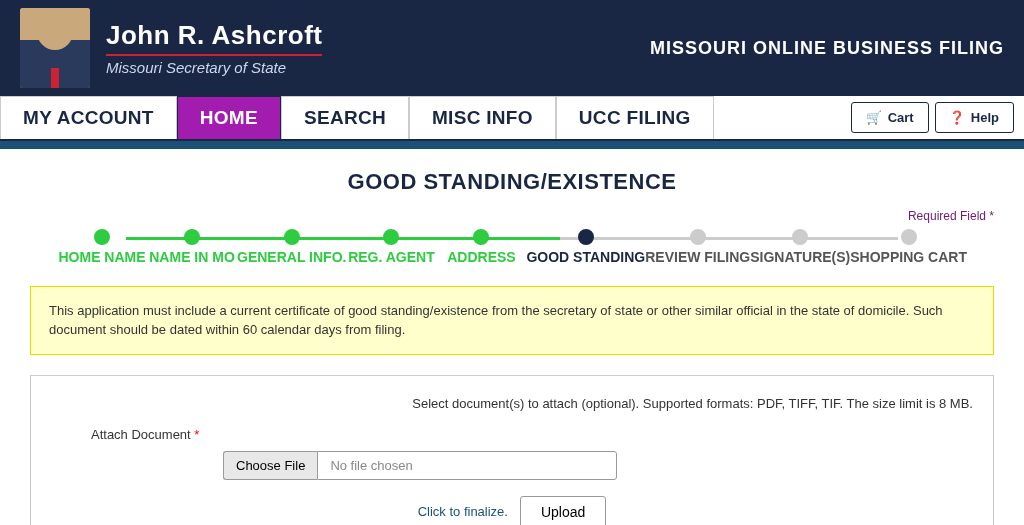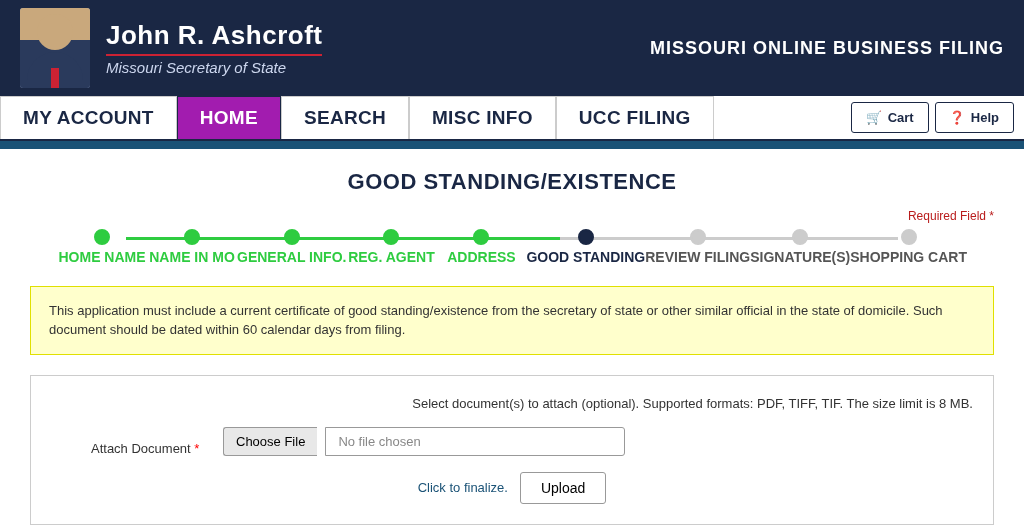--- a/index.html
+++ b/index.html
@@ -152,21 +152,21 @@
       letter-spacing: 0.5px;
     }
 
     .required-field {
       text-align: right;
       font-size: 12px;
       color: #555;
       margin-bottom: 6px;
     }
     .required-field span {
-      color: #b91c1c;
+      color: #701a75;
     }
 
     
     .progress-steps {
       display: flex;
       align-items: center;
       justify-content: center;
       gap: 0;
       margin-bottom: 20px;
       position: relative;
@@ -235,35 +235,36 @@
       background: white;
     }
     .doc-instruction {
       text-align: right;
       font-size: 13px;
       color: #333;
       margin-bottom: 16px;
     }
     .attach-row {
       display: flex;
-      align-items: flex-end;
+      align-items: flex-start;
       gap: 12px;
       margin-bottom: 16px;
       padding-left: 40px;
     }
     .attach-label {
       font-size: 13px;
       color: #333;
       min-width: 120px;
     }
     .attach-label .required-star { color: red; }
     .file-input-container {
       display: flex;
       align-items: center;
-      gap: 8px;
+      gap: 0;
+      margin-top: 24px;
     }
     .choose-file-btn {
       padding: 6px 12px;
       background: #e8e8e8;
       border: 1px solid #999;
       border-right: none;
       font-size: 13px;
       cursor: pointer;
       border-radius: 3px 0 0 3px;
       white-space: nowrap;

